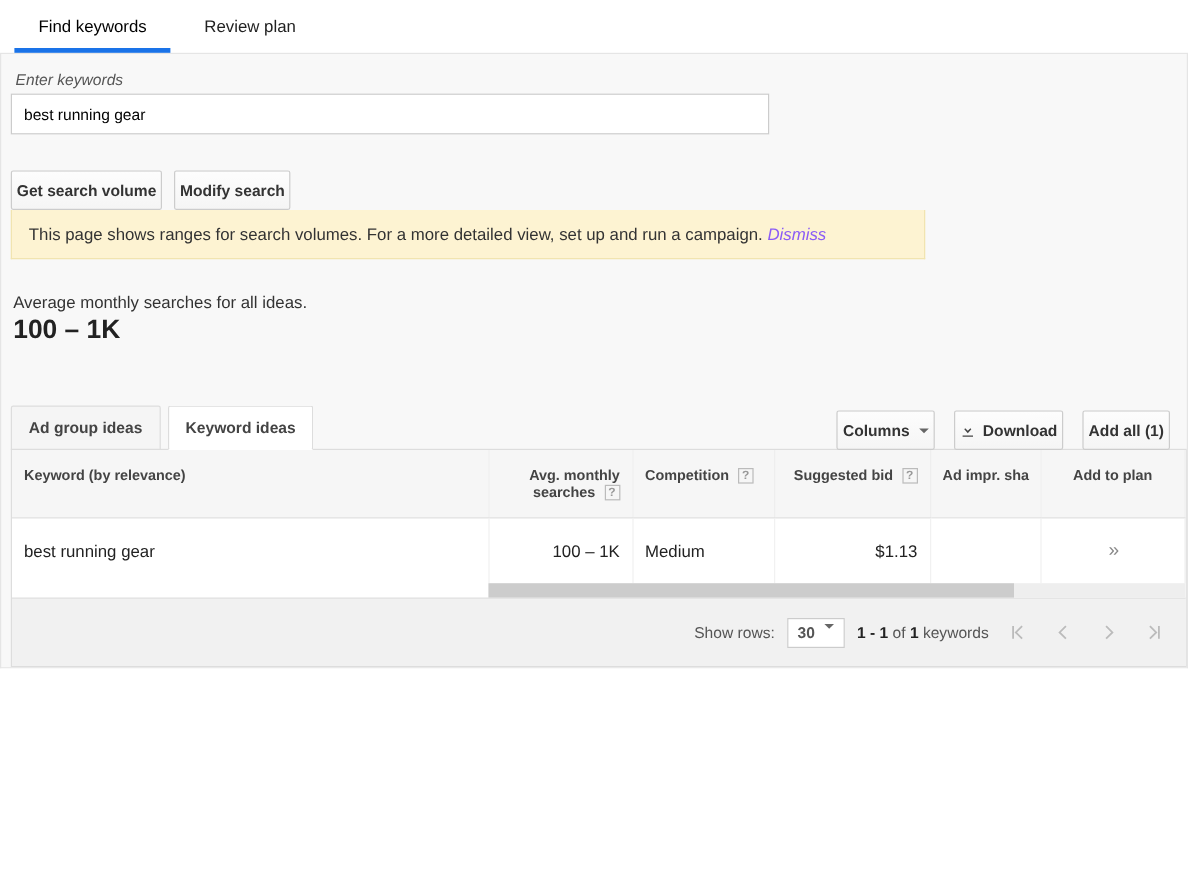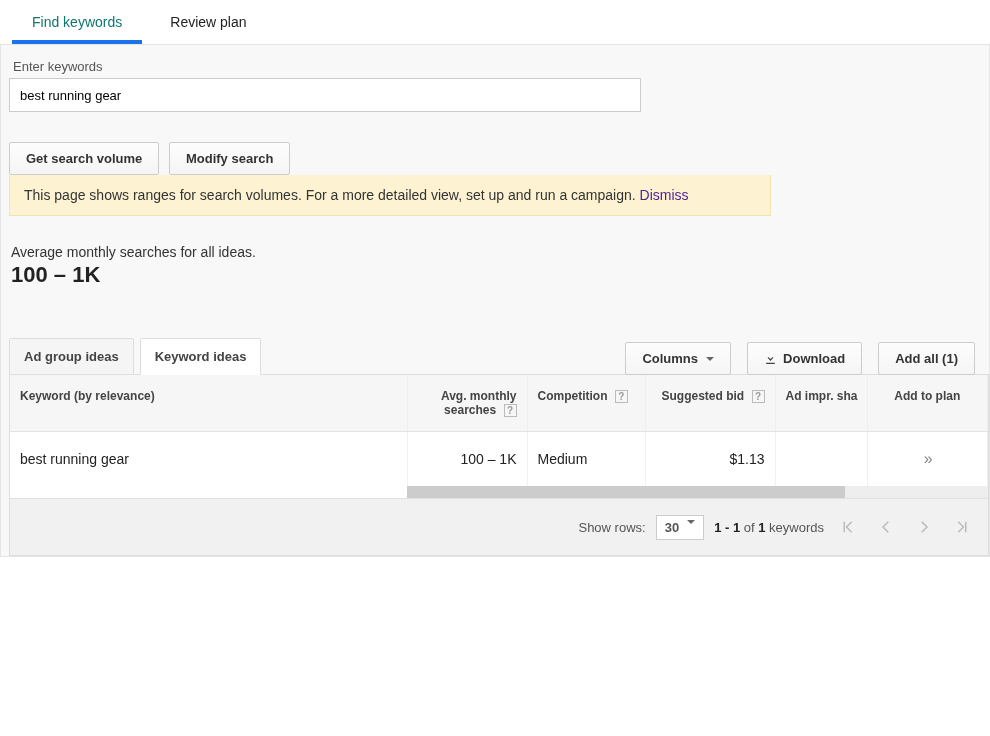--- a/index.html
+++ b/index.html
@@ -17,68 +17,68 @@
     border-bottom: 1px solid #e5e5e5;
     padding-left: 12px;
   }
   .top-tab {
     padding: 14px 20px 10px;
     font-size: 14px;
     cursor: pointer;
     border-bottom: 4px solid transparent;
     margin-right: 8px;
   }
-  .top-tab.active { color: #0f766e; border-bottom-color: #1a73e8; }
+  .top-tab.active { color: #000000; border-bottom-color: #1a73e8; }
 
   .page {
     background: #f8f8f8;
     border: 1px solid #e5e5e5;
     border-top: none;
     padding: 10px 0 0 4px;
   }
 
   .inner { padding: 0 0 0 4px; }
 
-  .label { color: #555; font-size: 13px; margin: 4px 0 4px 4px; }
+  .label { color: #555; font-size: 13px; margin: 4px 0 4px 4px; font-style: italic; }
   .kw-input {
     width: 632px;
     height: 34px;
     border: 1px solid #ccc;
     background: #fff;
     padding: 4px 10px;
     font-size: 13px;
     margin: 0 0 0 0;
   }
 
   .btn-row { margin: 30px 0 0 0; }
   .btn {
     display: inline-flex;
     align-items: center;
     gap: 6px;
     background: linear-gradient(#fdfdfd,#f5f5f5);
     border: 1px solid #ccc;
     border-radius: 2px;
-    padding: 8px 16px;
+    padding: 8px 4px;
     font-size: 13px;
     font-weight: bold;
     color: #333;
     cursor: pointer;
   }
   .btn + .btn { margin-left: 6px; }
 
   .banner {
     background: #fdf3d2;
     border: 1px solid #f1e4b0;
     border-top: none;
     padding: 12px 14px;
     font-size: 14px;
     color: #333;
     width: 762px;
   }
-  .banner a { color: #4c1d95; cursor: pointer; text-decoration: none; }
+  .banner a { color: #8b5cf6; cursor: pointer; text-decoration: none; font-style: italic; }
 
   .avg-label { margin: 28px 0 2px 2px; font-size: 14px; color: #333; }
   .avg-value { font-size: 22px; font-weight: bold; margin: 0 0 0 2px; }
 
   .mid-bar {
     display: flex;
     align-items: flex-end;
     justify-content: space-between;
     margin-top: 50px;
     padding-right: 14px;

